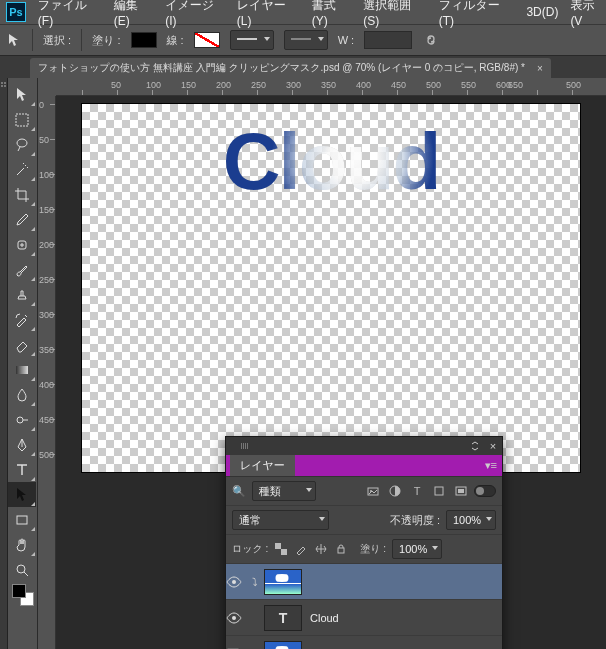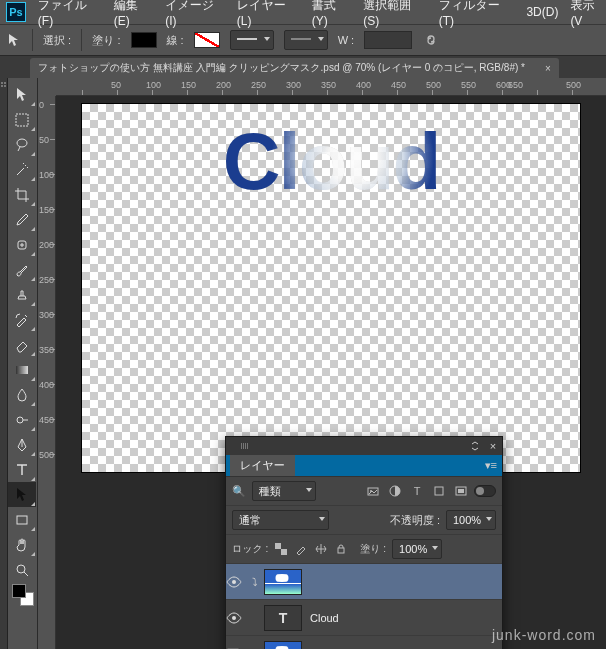--- a/index.html
+++ b/index.html
@@ -19,21 +19,21 @@
 .swatch { width: 26px; height: 16px; border: 1px solid #2a2a2a; }
 .swatch.black { background: #000; }
 .swatch.none { background: #fff; position: relative; }
 .swatch.none::after { content: ""; position: absolute; inset: 0; background: linear-gradient(to top right, transparent 45%, red 45%, red 55%, transparent 55%); }
 .lbl { font-size: 11px; color: #ddd; }
 .field { background: #3a3a3a; border: 1px solid #2a2a2a; width: 48px; height: 18px; padding: 0 3px; color: #aaa; font-size: 11px; }
 .iconbtn { width: 18px; height: 18px; color: #bbb; display: flex; align-items: center; justify-content: center; }
 
 
 .doctab-strip { height: 22px; background: #3a3a3a; display: flex; align-items: flex-end; padding-left: 30px; }
-.doctab { background: #535353; color: #ddd; font-size: 10px; padding: 3px 8px; border-top-left-radius: 3px; border-top-right-radius: 3px; display: flex; align-items: center; gap: 20px; }
+.doctab { background: #535353; color: #ddd; font-size: 10px; padding: 3px 8px; border-top-left-radius: 3px; border-top-right-radius: 3px; display: flex; align-items: center; gap: 12px; }
 .doctab .x { color: #ccc; font-size: 10px; }
 
 
 .work { display: flex; height: calc(649px - 24px - 32px - 22px); }
 .collapsed-dock { width: 8px; background: #3a3a3a; border-right: 1px solid #222; position: relative; }
 .collapsed-dock .grip { position: absolute; top: 4px; left: 1px; width: 6px; height: 6px; display: flex; flex-wrap: wrap; }
 .collapsed-dock .grip span { width: 2px; height: 2px; background: #777; margin: 0 1px 1px 0; }
 
 .toolbox { width: 30px; background: #535353; border-right: 1px solid #2a2a2a; display: flex; flex-direction: column; padding-top: 4px; }
 .tbtn { width: 28px; height: 25px; display: flex; align-items: center; justify-content: center; color: #ddd; position: relative; }
@@ -73,21 +73,21 @@
 
 .watermark { position: absolute; bottom: 6px; right: 10px; color: #ddd; font-size: 14px; letter-spacing: 1px; mix-blend-mode: screen; opacity: .7; }
 
 
 .layers-panel { position: absolute; left: 187px; top: 358px; width: 278px; background: #454545; border: 1px solid #1a1a1a; box-shadow: 0 4px 12px rgba(0,0,0,.6); }
 .lp-head { display: flex; align-items: center; height: 18px; background: #383838; }
 .lp-grip { width: 36px; display: flex; justify-content: center; gap: 1px; }
 .lp-grip span { width: 1px; height: 6px; background: #777; }
 .lp-head .sp { flex: 1; }
 .lp-head .hbtn { width: 18px; height: 16px; display: flex; align-items: center; justify-content: center; color: #ccc; }
-.lp-tabs { display: flex; align-items: center; height: 22px; background: #0369a1; border-bottom: 1px solid #333; }
+.lp-tabs { display: flex; align-items: center; height: 22px; background: #a21caf; border-bottom: 1px solid #333; }
 .lp-tab { padding: 3px 10px; font-size: 11px; color: #eee; background: #535353; margin-left: 4px; }
 .lp-tabs .sp { flex: 1; }
 .lp-menu { width: 22px; text-align: center; color: #ccc; }
 
 .lp-row { display: flex; align-items: center; padding: 4px 6px; gap: 6px; border-bottom: 1px solid #3a3a3a; }
 .lp-row .dd { flex: 0 0 auto; }
 .filter-icons { display: flex; gap: 8px; margin-left: auto; color: #bbb; }
 .filter-icons span { width: 14px; text-align: center; display: inline-flex; align-items: center; justify-content: center; }
 .toggle { width: 22px; height: 12px; background: #2f2f2f; border-radius: 6px; border: 1px solid #222; position: relative; }
 .toggle::after { content: ""; position: absolute; left: 1px; top: 1px; width: 8px; height: 8px; background: #888; border-radius: 50%; }
@@ -494,15 +494,14 @@
               </svg>
             </div>
             <div class="lnest"></div>
             <div class="lthumb sky"></div>
             <div class="lname">レイヤー 0</div>
           </div>
         </div>
 
     </div>
 
-    <div class="watermark">junk-word.com</div>
   </div>
 </div>
 
 </body></html>

